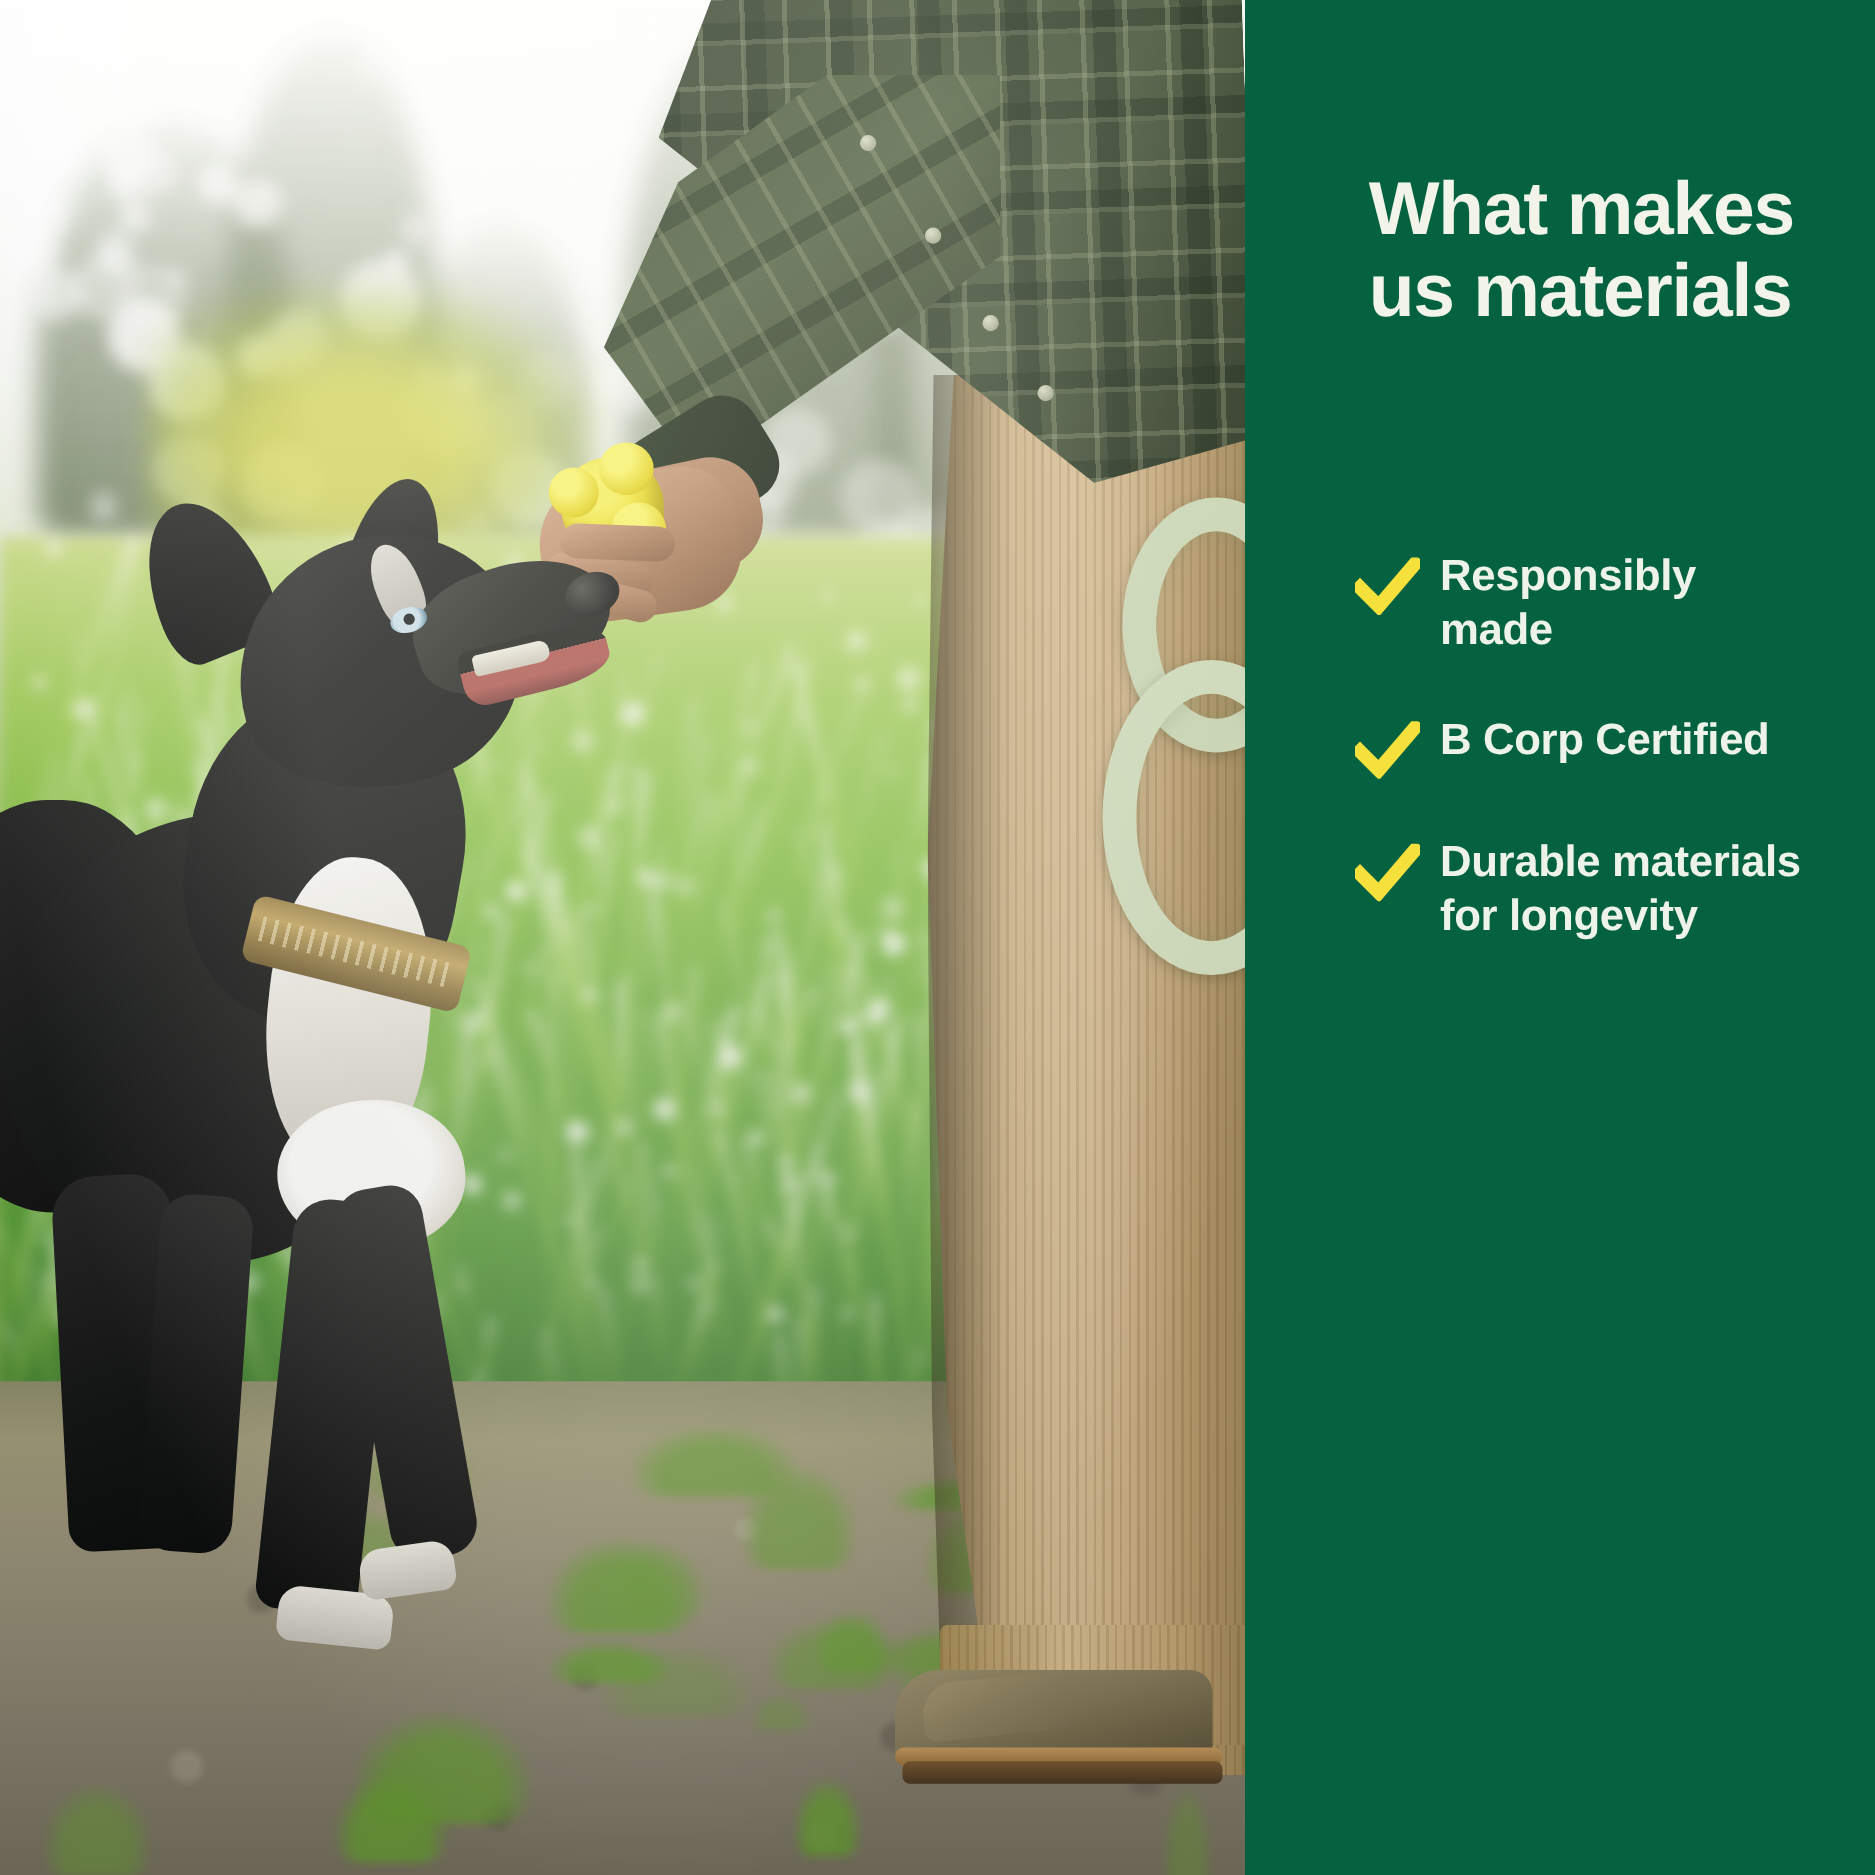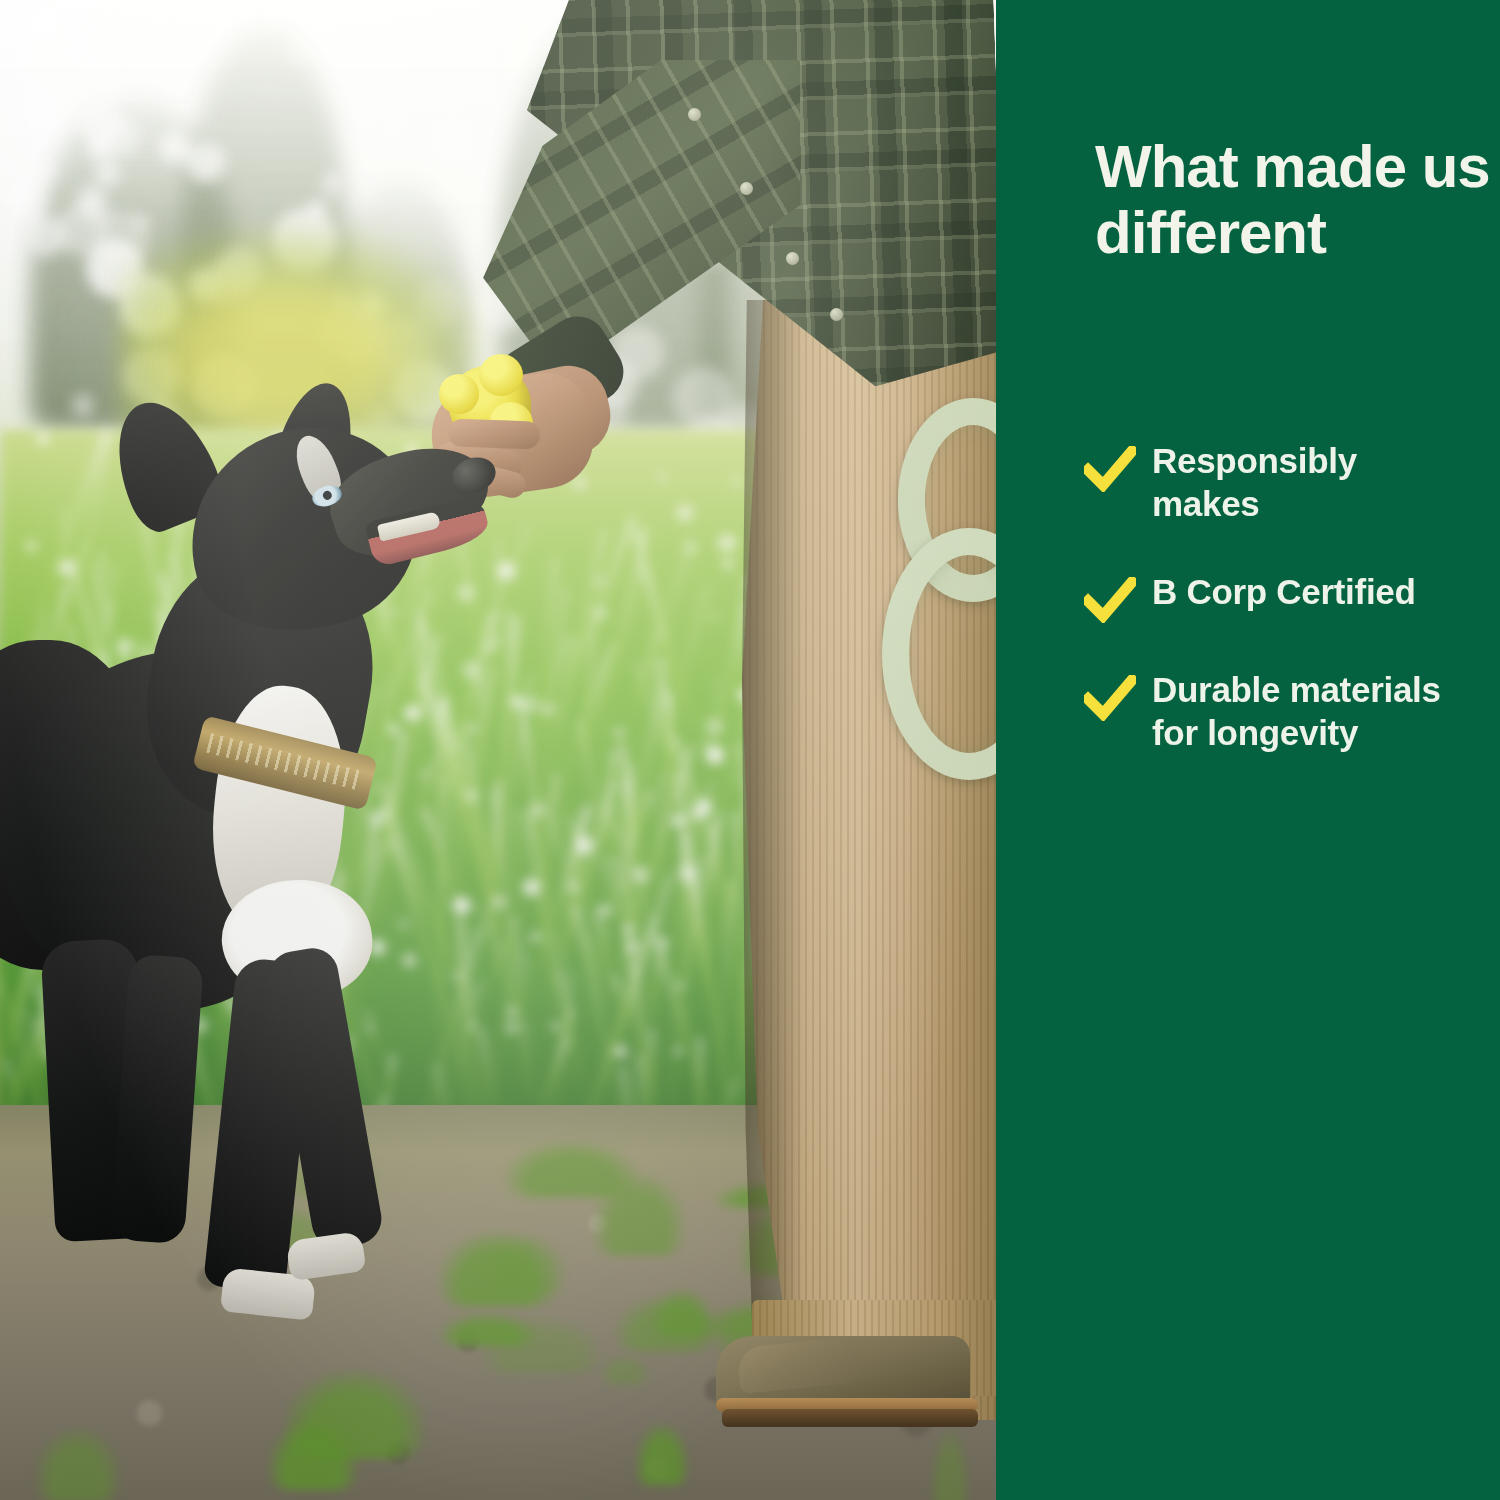--- a/index.html
+++ b/index.html
@@ -1010,31 +1010,31 @@
       <div class="dog-teeth"></div>
       <div class="dog-nose"></div>
       <div class="dog-eye"></div>
     </div>
 
     <div class="grade"></div>
   </div>
 
   <div class="panel">
 
-    <div class="headline">What made us different</div>
+    <div class="headline">What makes us materials</div>
 
     <div class="bullets">
 
       <div class="bullet">
         <span class="check">
           <svg viewBox="0 0 52 46" width="52" height="46" aria-hidden="true">
             <path d="M4 24 L19 39 L48 5" fill="none" stroke="#f5e03c" stroke-width="11" stroke-linecap="square" stroke-linejoin="miter"></path>
           </svg>
         </span>
-        <span class="btext">Responsibly makes</span>
+        <span class="btext">Responsibly made</span>
       </div>
 
       <div class="bullet">
         <span class="check">
           <svg viewBox="0 0 52 46" width="52" height="46" aria-hidden="true">
             <path d="M4 24 L19 39 L48 5" fill="none" stroke="#f5e03c" stroke-width="11" stroke-linecap="square" stroke-linejoin="miter"></path>
           </svg>
         </span>
         <span class="btext">B Corp Certified</span>
       </div>

